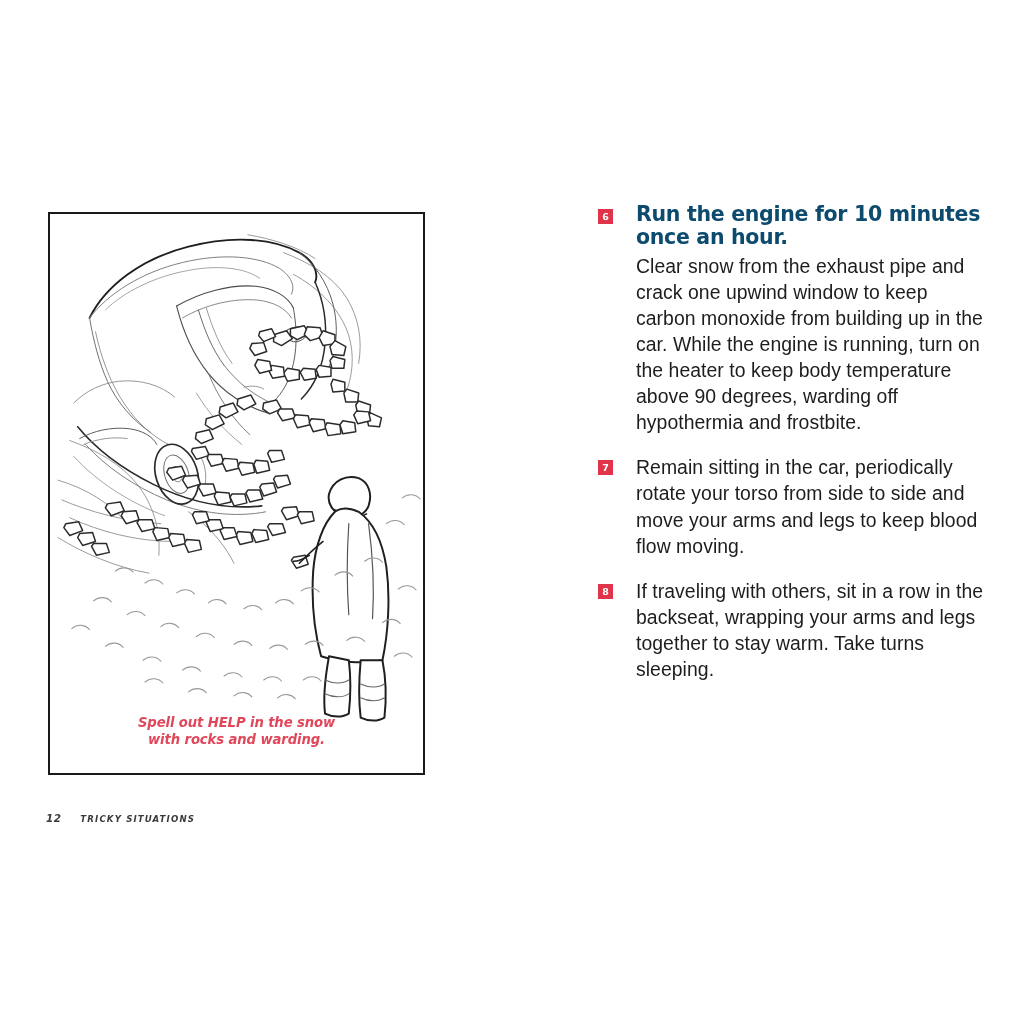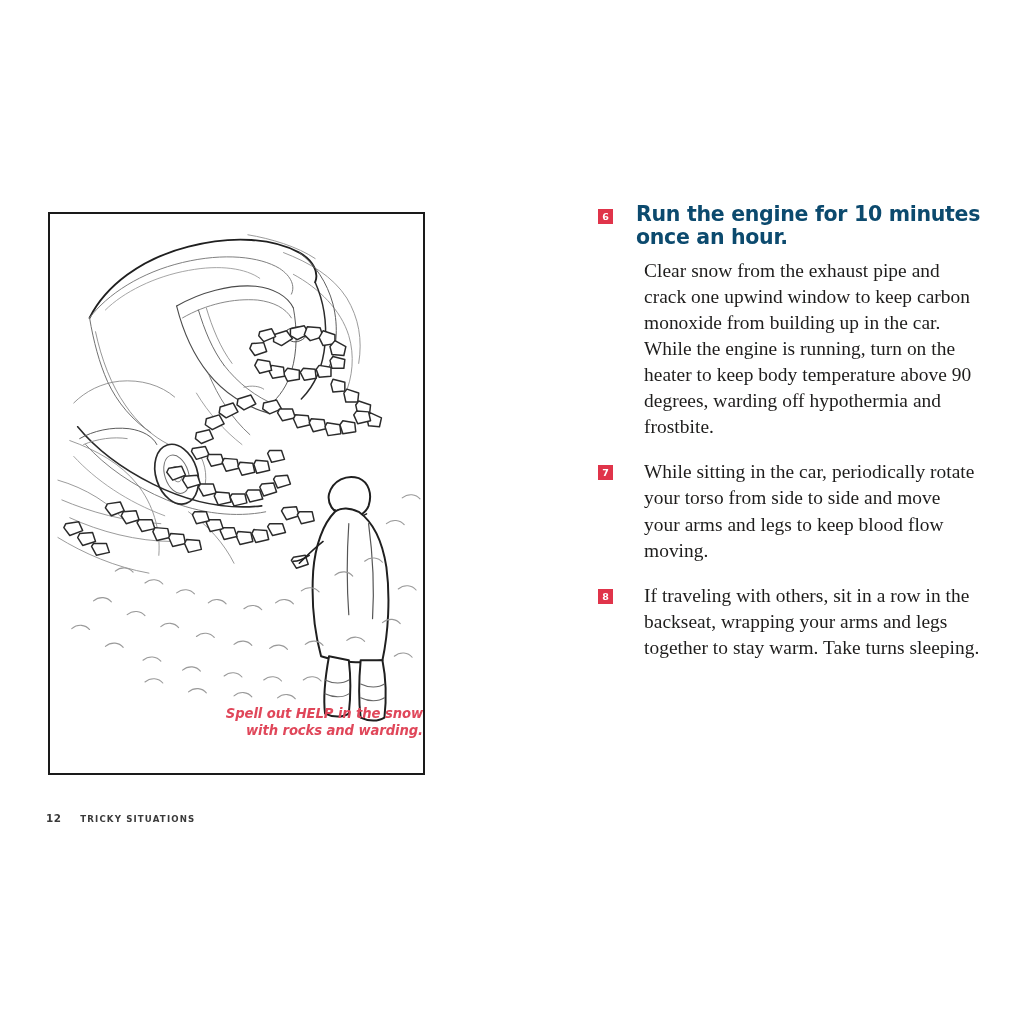--- a/index.html
+++ b/index.html
@@ -49,22 +49,22 @@
     top: 0;
     width: 100%;
     height: 100%;
     display: block;
   }
 
   .illus-caption {
     position: absolute;
     left: 0;
     right: 0;
-    bottom: 33px;
-    text-align: right;
+    bottom: 24px;
+    text-align: center;
     color: #e0475a;
     font-family: "DejaVu Sans", sans-serif;
     font-size: 13.2px;
     font-weight: bold;
     font-style: italic;
     line-height: 1.28;
     letter-spacing: -0.1px;
   }
 
   
@@ -110,37 +110,38 @@
     font-family: "DejaVu Sans", sans-serif;
     font-size: 20.5px;
     font-weight: bold;
     line-height: 1.14;
     letter-spacing: -0.3px;
     margin: 0 0 3px 0;
   }
 
   .step-body {
     color: #1e1d1c;
-    font-family: Liberation Serif, serif;
+    font-family: Liberation Sans, sans-serif;
     font-size: 19.4px;
     line-height: 1.345;
-    margin: 8px;
+    margin: 0;
     letter-spacing: 0.05px;
   }
 
   
   .footer {
     position: absolute;
     top: 812px;
     font-family: "DejaVu Sans", sans-serif;
     font-size: 8.6px;
     font-weight: bold;
     letter-spacing: 1.15px;
     color: #3a3a3a;
     white-space: nowrap;
+    font-style: italic;
   }
   .footer-left {
     left: 46px;
   }
   .footer .folio {
     font-size: 10.4px;
     letter-spacing: 0.4px;
   }
   .footer-left .folio { margin-right: 19px; }
 </style>
@@ -361,21 +362,21 @@
     <div class="steps">
 
       <div class="step">
         <div class="step-badge">6</div>
         <h2 class="step-title">Run the engine for 10 minutes once an hour.</h2>
         <p class="step-body">Clear snow from the exhaust pipe and crack one upwind window to keep carbon monoxide from building up in the car. While the engine is running, turn on the heater to keep body temperature above 90 degrees, warding off hypothermia and frostbite.</p>
       </div>
 
       <div class="step">
         <div class="step-badge">7</div>
-        <p class="step-body">While sitting in the car, periodically rotate your torso from side to side and move your arms and legs to keep blood flow moving.</p>
+        <p class="step-body">Remain sitting in the car, periodically rotate your torso from side to side and move your arms and legs to keep blood flow moving.</p>
       </div>
 
       <div class="step">
         <div class="step-badge">8</div>
         <p class="step-body">If traveling with others, sit in a row in the backseat, wrapping your arms and legs together to stay warm. Take turns sleeping.</p>
       </div>
 
     </div>
 
   </div>

